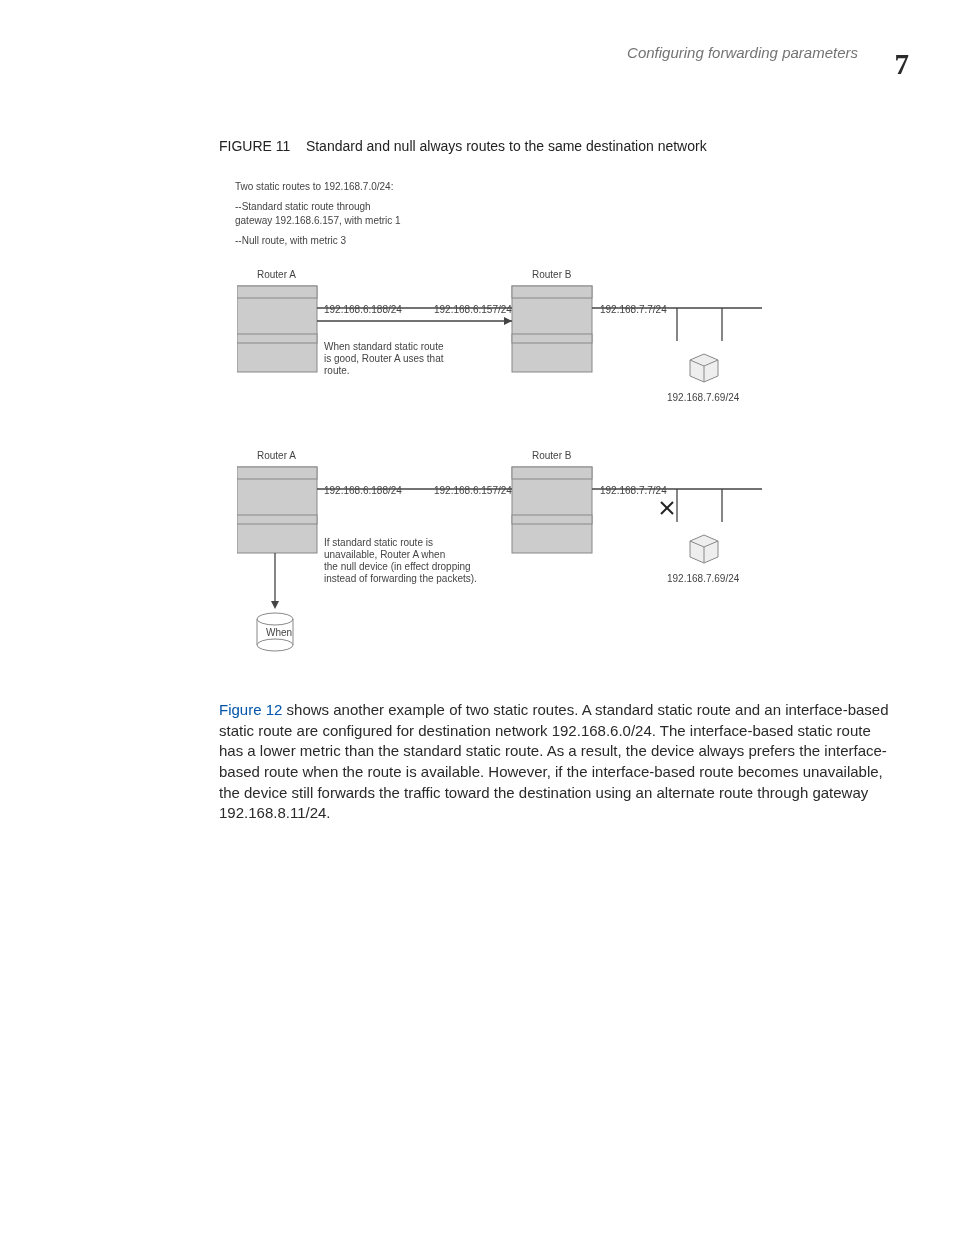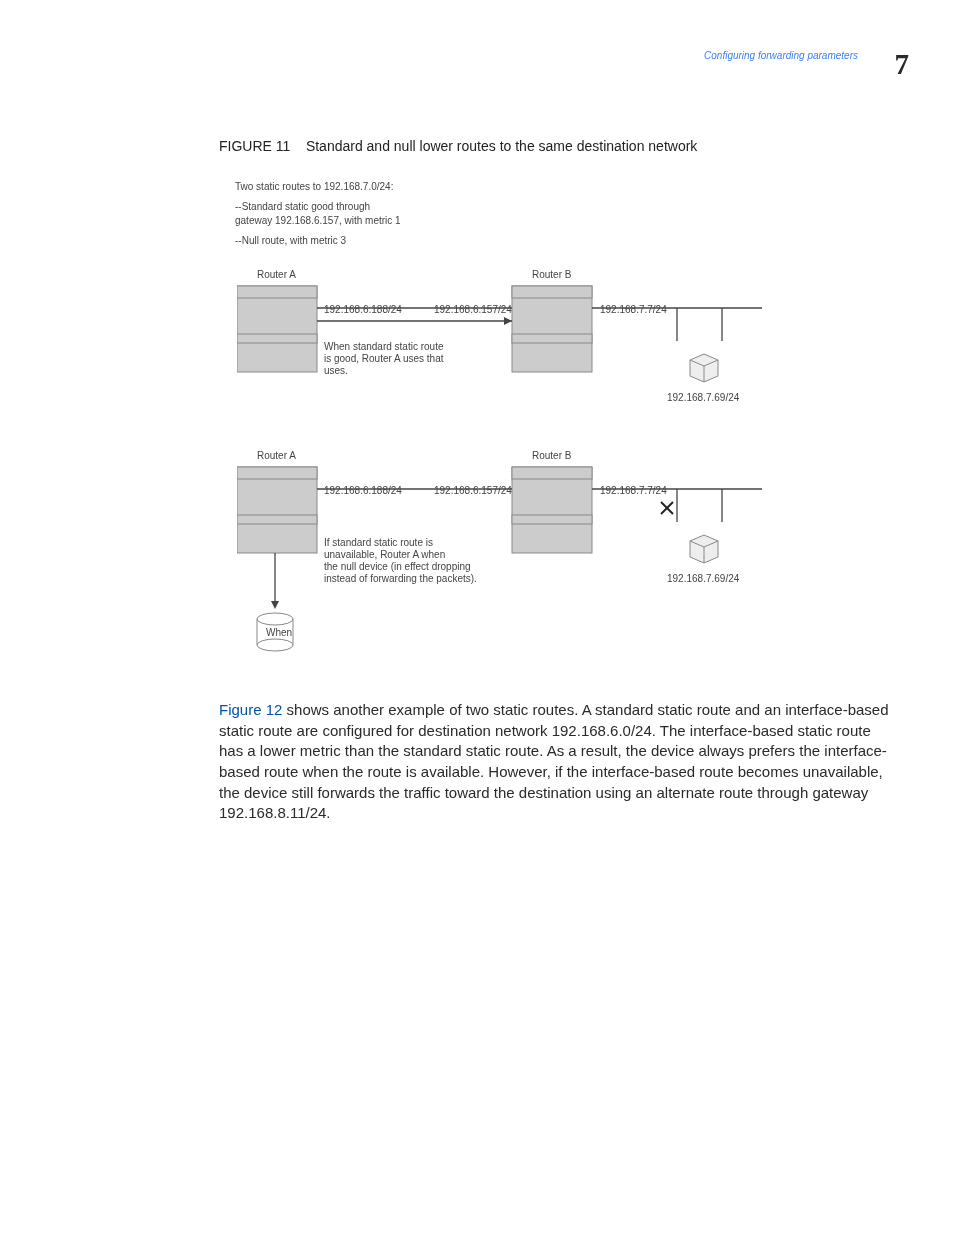--- a/index.html
+++ b/index.html
@@ -8,25 +8,25 @@
     width:954px;
     height:1235px;
     position:relative;
     font-family:Arial, Helvetica, sans-serif;
     color:#2a2a2a;
     background:#fff;
     overflow:hidden;
   }
   .header {
     position:absolute;
-    top:50px;
+    top:44px;
     right:96px;
-    font-size:10px;
+    font-size:15px;
     font-style:italic;
-    color:#3b82f6;
+    color:#737373;
   }
   .chapnum {
     position:absolute;
     top:48px;
     right:45px;
     font-size:29px;
     font-family:Georgia, 'Times New Roman', serif;
     font-weight:bold;
     color:#2a2a2a;
   }
@@ -69,27 +69,27 @@
 </style>
 </head>
 <body>
 
 <div class="header">Configuring forwarding parameters</div>
 <div class="chapnum">7</div>
 
 <div class="figcap">
   <b>FIGURE 11</b>
   &nbsp;&nbsp;
-  <span>Standard and null lower routes to the same destination network</span>
+  <span>Standard and null always routes to the same destination network</span>
 </div>
 
 <div class="prelines">
   <div>Two static routes to 192.168.7.0/24:</div>
   <div style="height:6px"></div>
-  <div>--Standard static good through</div>
+  <div>--Standard static route through</div>
   <div>gateway 192.168.6.157, with metric 1</div>
   <div style="height:6px"></div>
   <div>--Null route, with metric 3</div>
 </div>
 
 <div class="diagram diag1">
   <svg width="530" height="148">
 
     <rect x="0" y="20" width="80" height="86" fill="#ccc" stroke="#888"></rect>
     <rect x="0" y="20" width="80" height="12" fill="#ccc" stroke="#888"></rect>
@@ -115,21 +115,21 @@
     </g>
   </svg>
   <div class="lbl routerlbl" style="left:20px;top:3px">Router A</div>
   <div class="lbl routerlbl" style="left:295px;top:3px">Router B</div>
   <div class="lbl" style="left:87px;top:38px">192.168.6.188/24</div>
   <div class="lbl" style="left:197px;top:38px">192.168.6.157/24</div>
   <div class="lbl" style="left:363px;top:38px">192.168.7.7/24</div>
   <div class="lbl" style="left:430px;top:126px">192.168.7.69/24</div>
   <div class="lbl" style="left:87px;top:75px">When standard static route</div>
   <div class="lbl" style="left:87px;top:87px">is good, Router A uses that</div>
-  <div class="lbl" style="left:87px;top:99px">uses.</div>
+  <div class="lbl" style="left:87px;top:99px">route.</div>
 </div>
 
 <div class="diagram diag2">
   <svg width="530" height="230">
 
     <rect x="0" y="20" width="80" height="86" fill="#ccc" stroke="#888"></rect>
     <rect x="0" y="20" width="80" height="12" fill="#ccc" stroke="#888"></rect>
     <rect x="0" y="68" width="80" height="9" fill="#ccc" stroke="#888"></rect>
 
     <rect x="275" y="20" width="80" height="86" fill="#ccc" stroke="#888"></rect>

